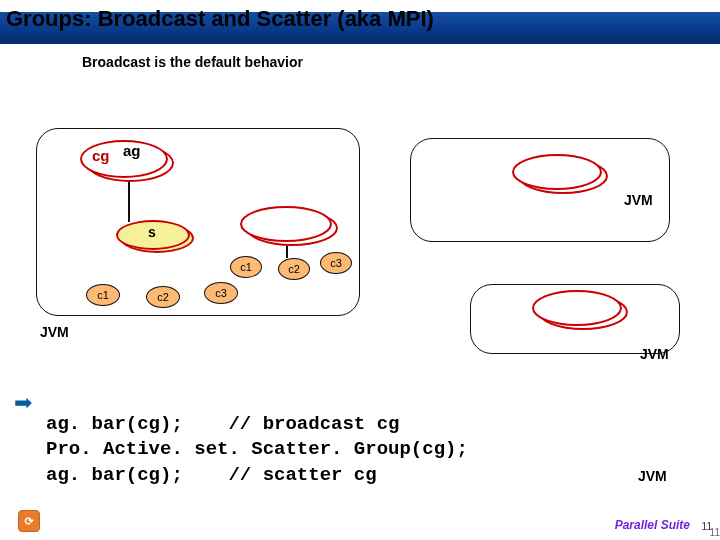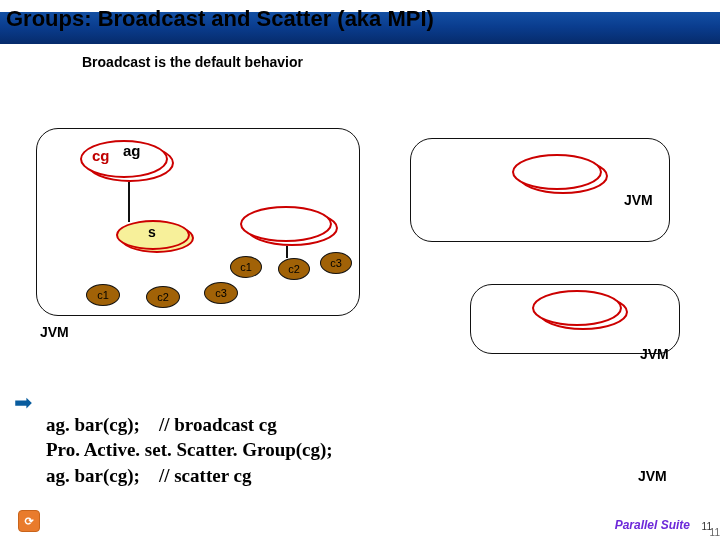--- a/index.html
+++ b/index.html
@@ -70,30 +70,30 @@
     background: #fff;
   }
   .node-label {
     position: absolute;
     font-weight: bold;
     text-align: center;
   }
   .orange-node {
     position: absolute;
     border-radius: 50%;
-    background: #a16207;
+    background: #fdba74;
     border: 1px solid #111;
     display: flex;
     align-items: center;
     justify-content: center;
     font-size: 11px;
   }
   .code-block {
     position: absolute;
-    font-family: Liberation Serif, serif;
+    font-family: Liberation Mono, monospace;
     font-size: 19px;
     font-weight: bold;
     line-height: 1.35;
     white-space: pre;
   }
   .arrow {
     position: absolute;
     font-size: 22px;
     color: #085c9e;
   }

